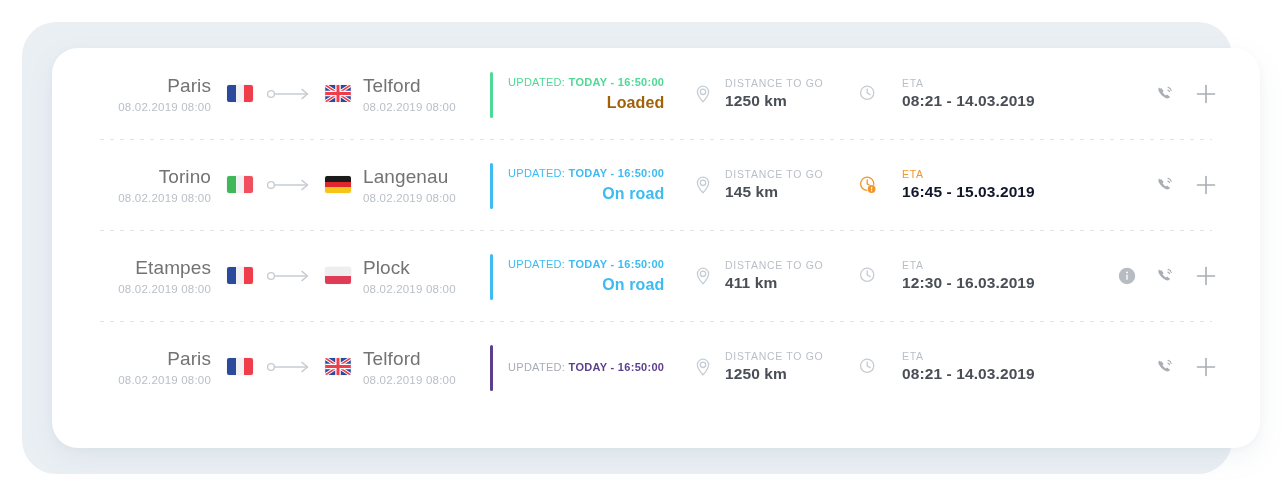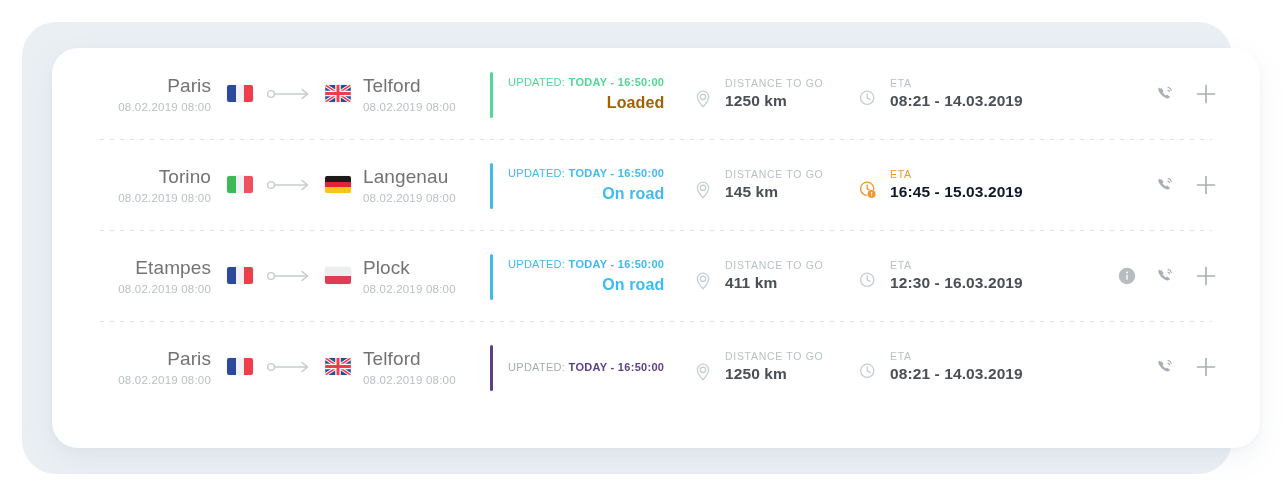--- a/index.html
+++ b/index.html
@@ -144,24 +144,24 @@
     font-size: 16px;
     font-weight: 700;
     margin-top: 5px;
     letter-spacing: .1px;
     white-space: nowrap;
   }
 
   
   .metric {
     display: flex;
-    align-items: flex-end;
+    align-items: center;
   }
   .metric.distance { flex: 0 0 165px; }
-  .metric.eta { flex: 0 0 200px; }
+  .metric.eta { flex: 0 0 200px; gap: 12px; }
 
   .metric-icon {
     width: 22px; height: 22px;
     flex: 0 0 22px;
     margin-right: 11px;
     position: relative;
   }
   .metric-body { display: flex; flex-direction: column; }
   .metric-label {
     font-size: 10.5px;

